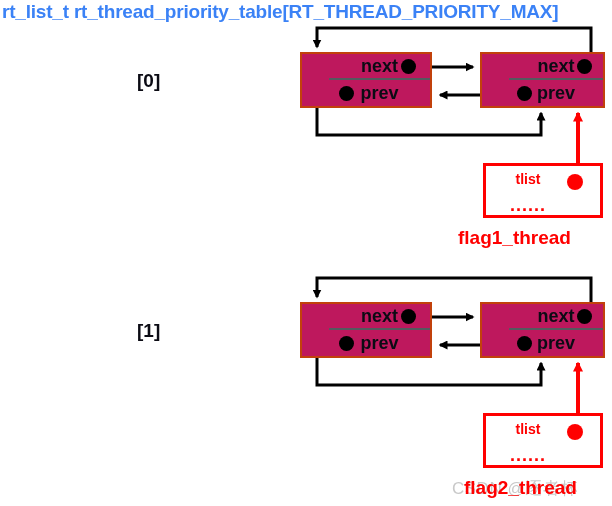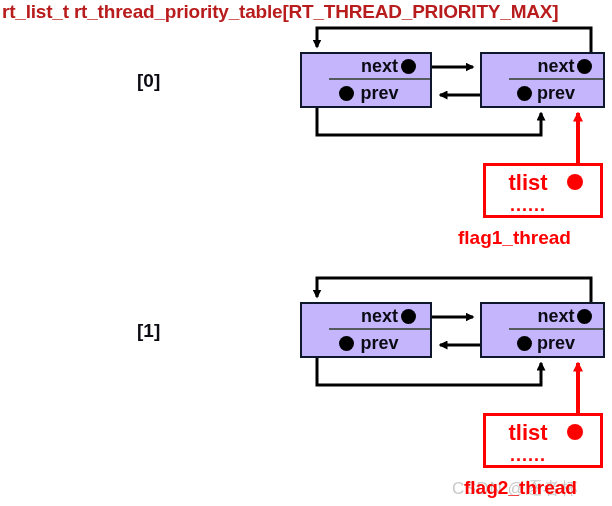--- a/index.html
+++ b/index.html
@@ -10,37 +10,37 @@
     overflow:hidden;
     position:relative;
   }
   #canvas{position:absolute;left:0;top:0;width:612px;height:506px;}
 
   .title{
     position:absolute;
     left:2px;top:1px;
     font-size:19px;
     font-weight:bold;
-    color:#b91c1c;
+    color:#3b82f6;
     letter-spacing:-0.2px;
     white-space:nowrap;
   }
 
   .idx-label{
     position:absolute;
     font-size:19px;
     font-weight:bold;
     color:#0b0b14;
   }
 
   
   .node{
     position:absolute;
-    border:2px solid #0f172a;
-    background:#c4b5fd;
+    border:2px solid #c2410c;
+    background:#be185d;
     box-sizing:border-box;
     padding-left:27px;
   }
   .node .cell{
     position:relative;
     height:50%;
     box-sizing:border-box;
     display:flex;
     align-items:center;
     justify-content:center;
@@ -67,21 +67,21 @@
     position:absolute;
     border:3px solid #ff0000;
     background:#ffffff;
     box-sizing:border-box;
   }
   .thread-box .tlist{
     position:absolute;
     left:0;right:30px;
     top:6px;
     text-align:center;
-    font-size:22px;
+    font-size:14px;
     font-weight:bold;
     color:#ff0000;
     line-height:1;
   }
   .thread-box .dots{
     position:absolute;
     left:0;right:30px;
     top:30px;
     text-align:center;
     font-size:18px;

